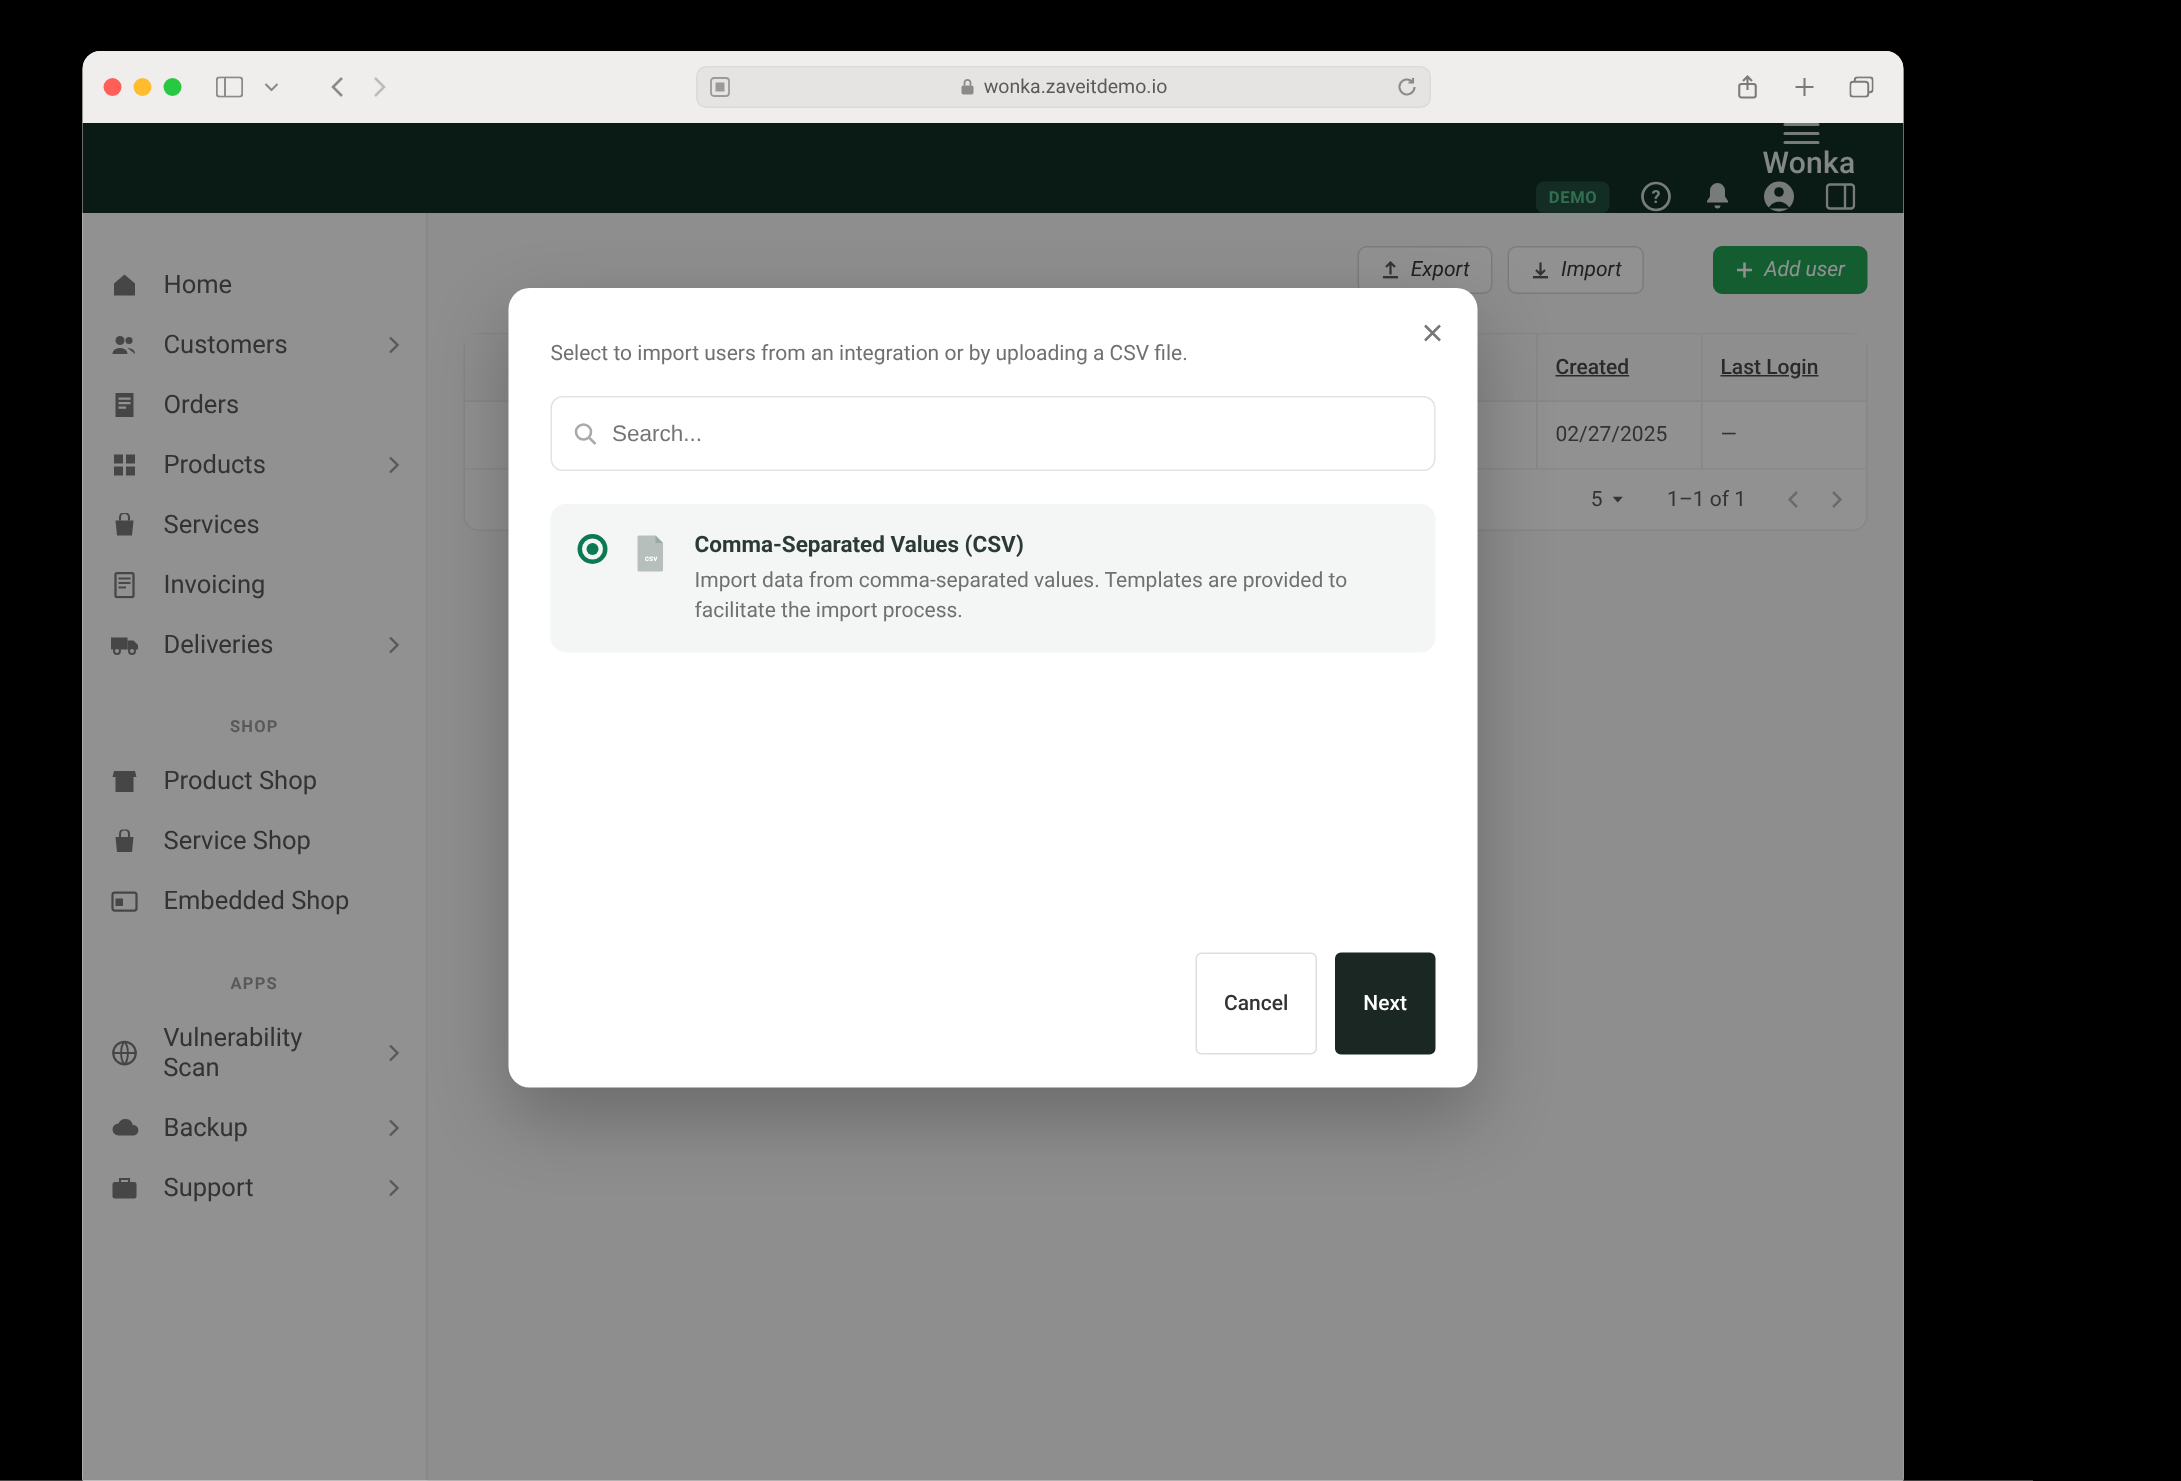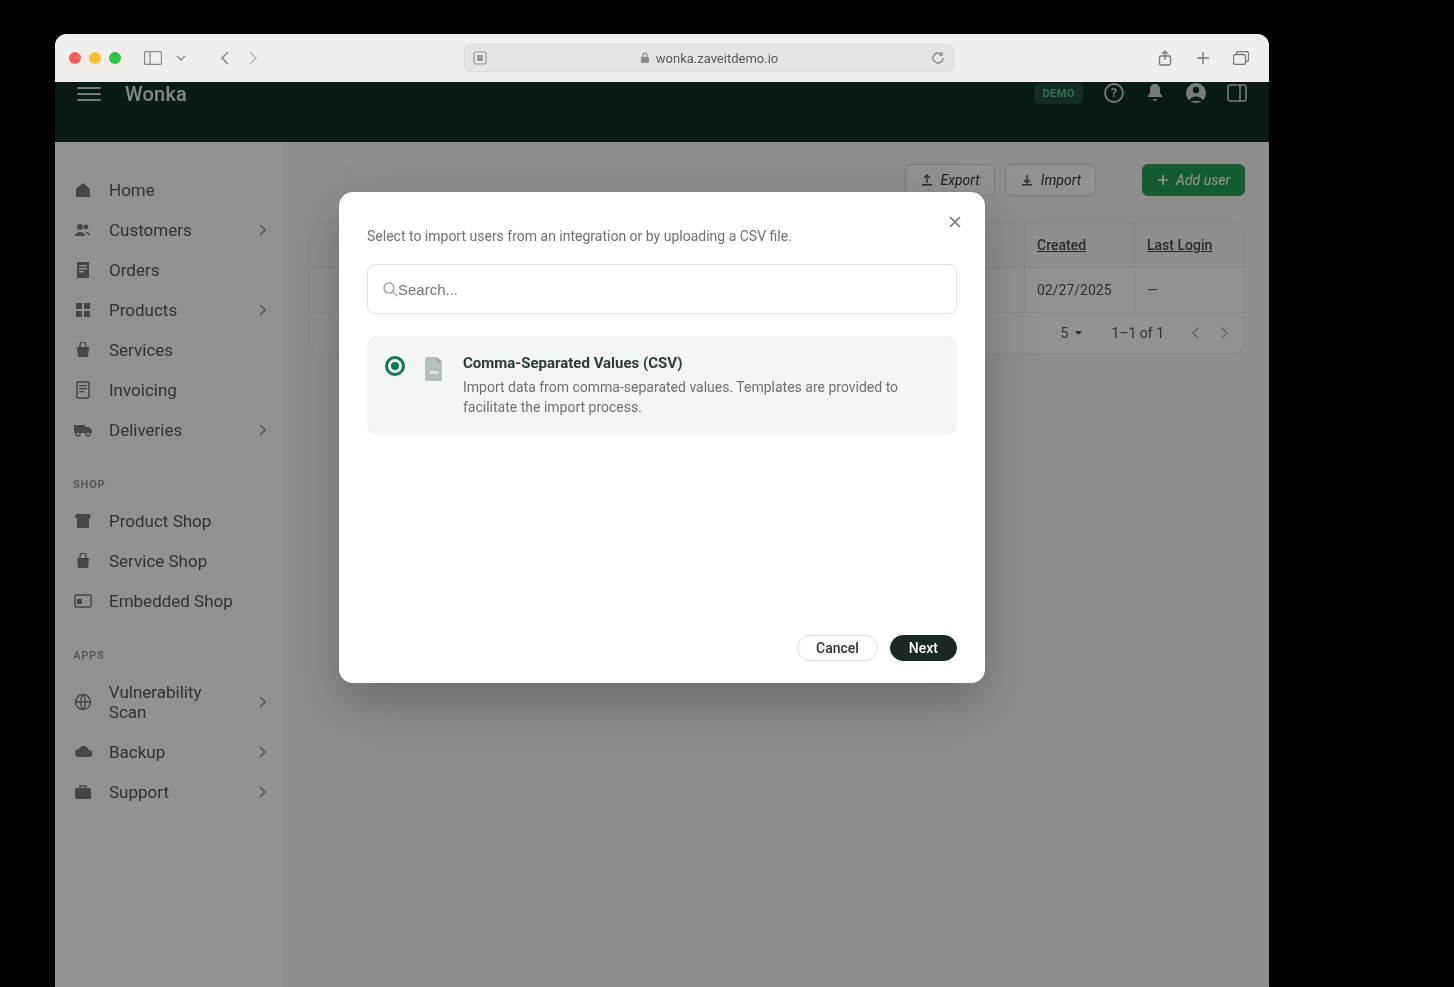--- a/index.html
+++ b/index.html
@@ -64,23 +64,24 @@
 
 .app-shell {
   flex: 1;
   position: relative;
   background: #fff;
 }
 .app-topbar {
   height: 60px;
   background: #0a2820;
   display: flex;
-  align-items: flex-start;
-  padding: 0 22px;
+  align-items: flex-end;
+  padding: 0 32px;
   color: #e6eeeb;
+  flex-direction: column;
 }
 .hamburger {
   width: 24px; height: 24px;
   display: flex; flex-direction: column; justify-content: center; gap: 4px;
   margin-right: 24px;
 }
 .hamburger span { height: 2px; background: #cfd9d5; border-radius: 1px; }
 .app-title { font-size: 20px; font-weight: 500; letter-spacing: 0.2px; color: #e6eeeb; }
 .topbar-right { margin-left: auto; display: flex; align-items: center; gap: 20px; }
 .demo-badge {
@@ -115,20 +116,21 @@
   gap: 16px;
 }
 .nav-item .nav-icon { width: 20px; color: #777; display:flex; align-items:center; justify-content:center; }
 .nav-item .chev { margin-left: auto; color: #999; }
 .side-section {
   font-size: 11px;
   font-weight: 700;
   color: #9a9a9a;
   letter-spacing: 0.8px;
   padding: 28px 18px 10px;
+  text-align: center;
 }
 
 .main {
   flex: 1;
   padding: 22px 24px;
   position: relative;
 }
 .action-row {
   display: flex;
   justify-content: flex-end;
@@ -219,20 +221,21 @@
   color: #707070;
 }
 .search-box {
   margin-top: 20px;
   border: 1px solid #e3e3e3;
   border-radius: 8px;
   height: 50px;
   display: flex;
   align-items: center;
   padding: 0 14px;
+  gap: 10px;
   color: #aaa;
 }
 .search-box input {
   border: none;
   outline: none;
   flex: 1;
   font-size: 15px;
   color: #444;
 }
 .option-card {
@@ -257,22 +260,22 @@
 .opt-body { flex:1; }
 .opt-title { font-size: 15px; font-weight: 700; color: #2c3a36; }
 .opt-desc { font-size: 14px; color: #707070; margin-top: 6px; line-height: 1.4; }
 .modal-actions {
   margin-top: 200px;
   display: flex;
   justify-content: flex-end;
   gap: 12px;
 }
 .modal-btn {
-  padding: 4px 18px;
-  border-radius: 17px;
+  padding: 25px 18px;
+  border-radius: 4px;
   font-size: 14px;
   font-weight: 500;
 }
 .modal-btn.cancel {
   background: #fff;
   border: 1px solid #dedede;
   color: #333;
 }
 .modal-btn.next {
   background: #1a2723;

